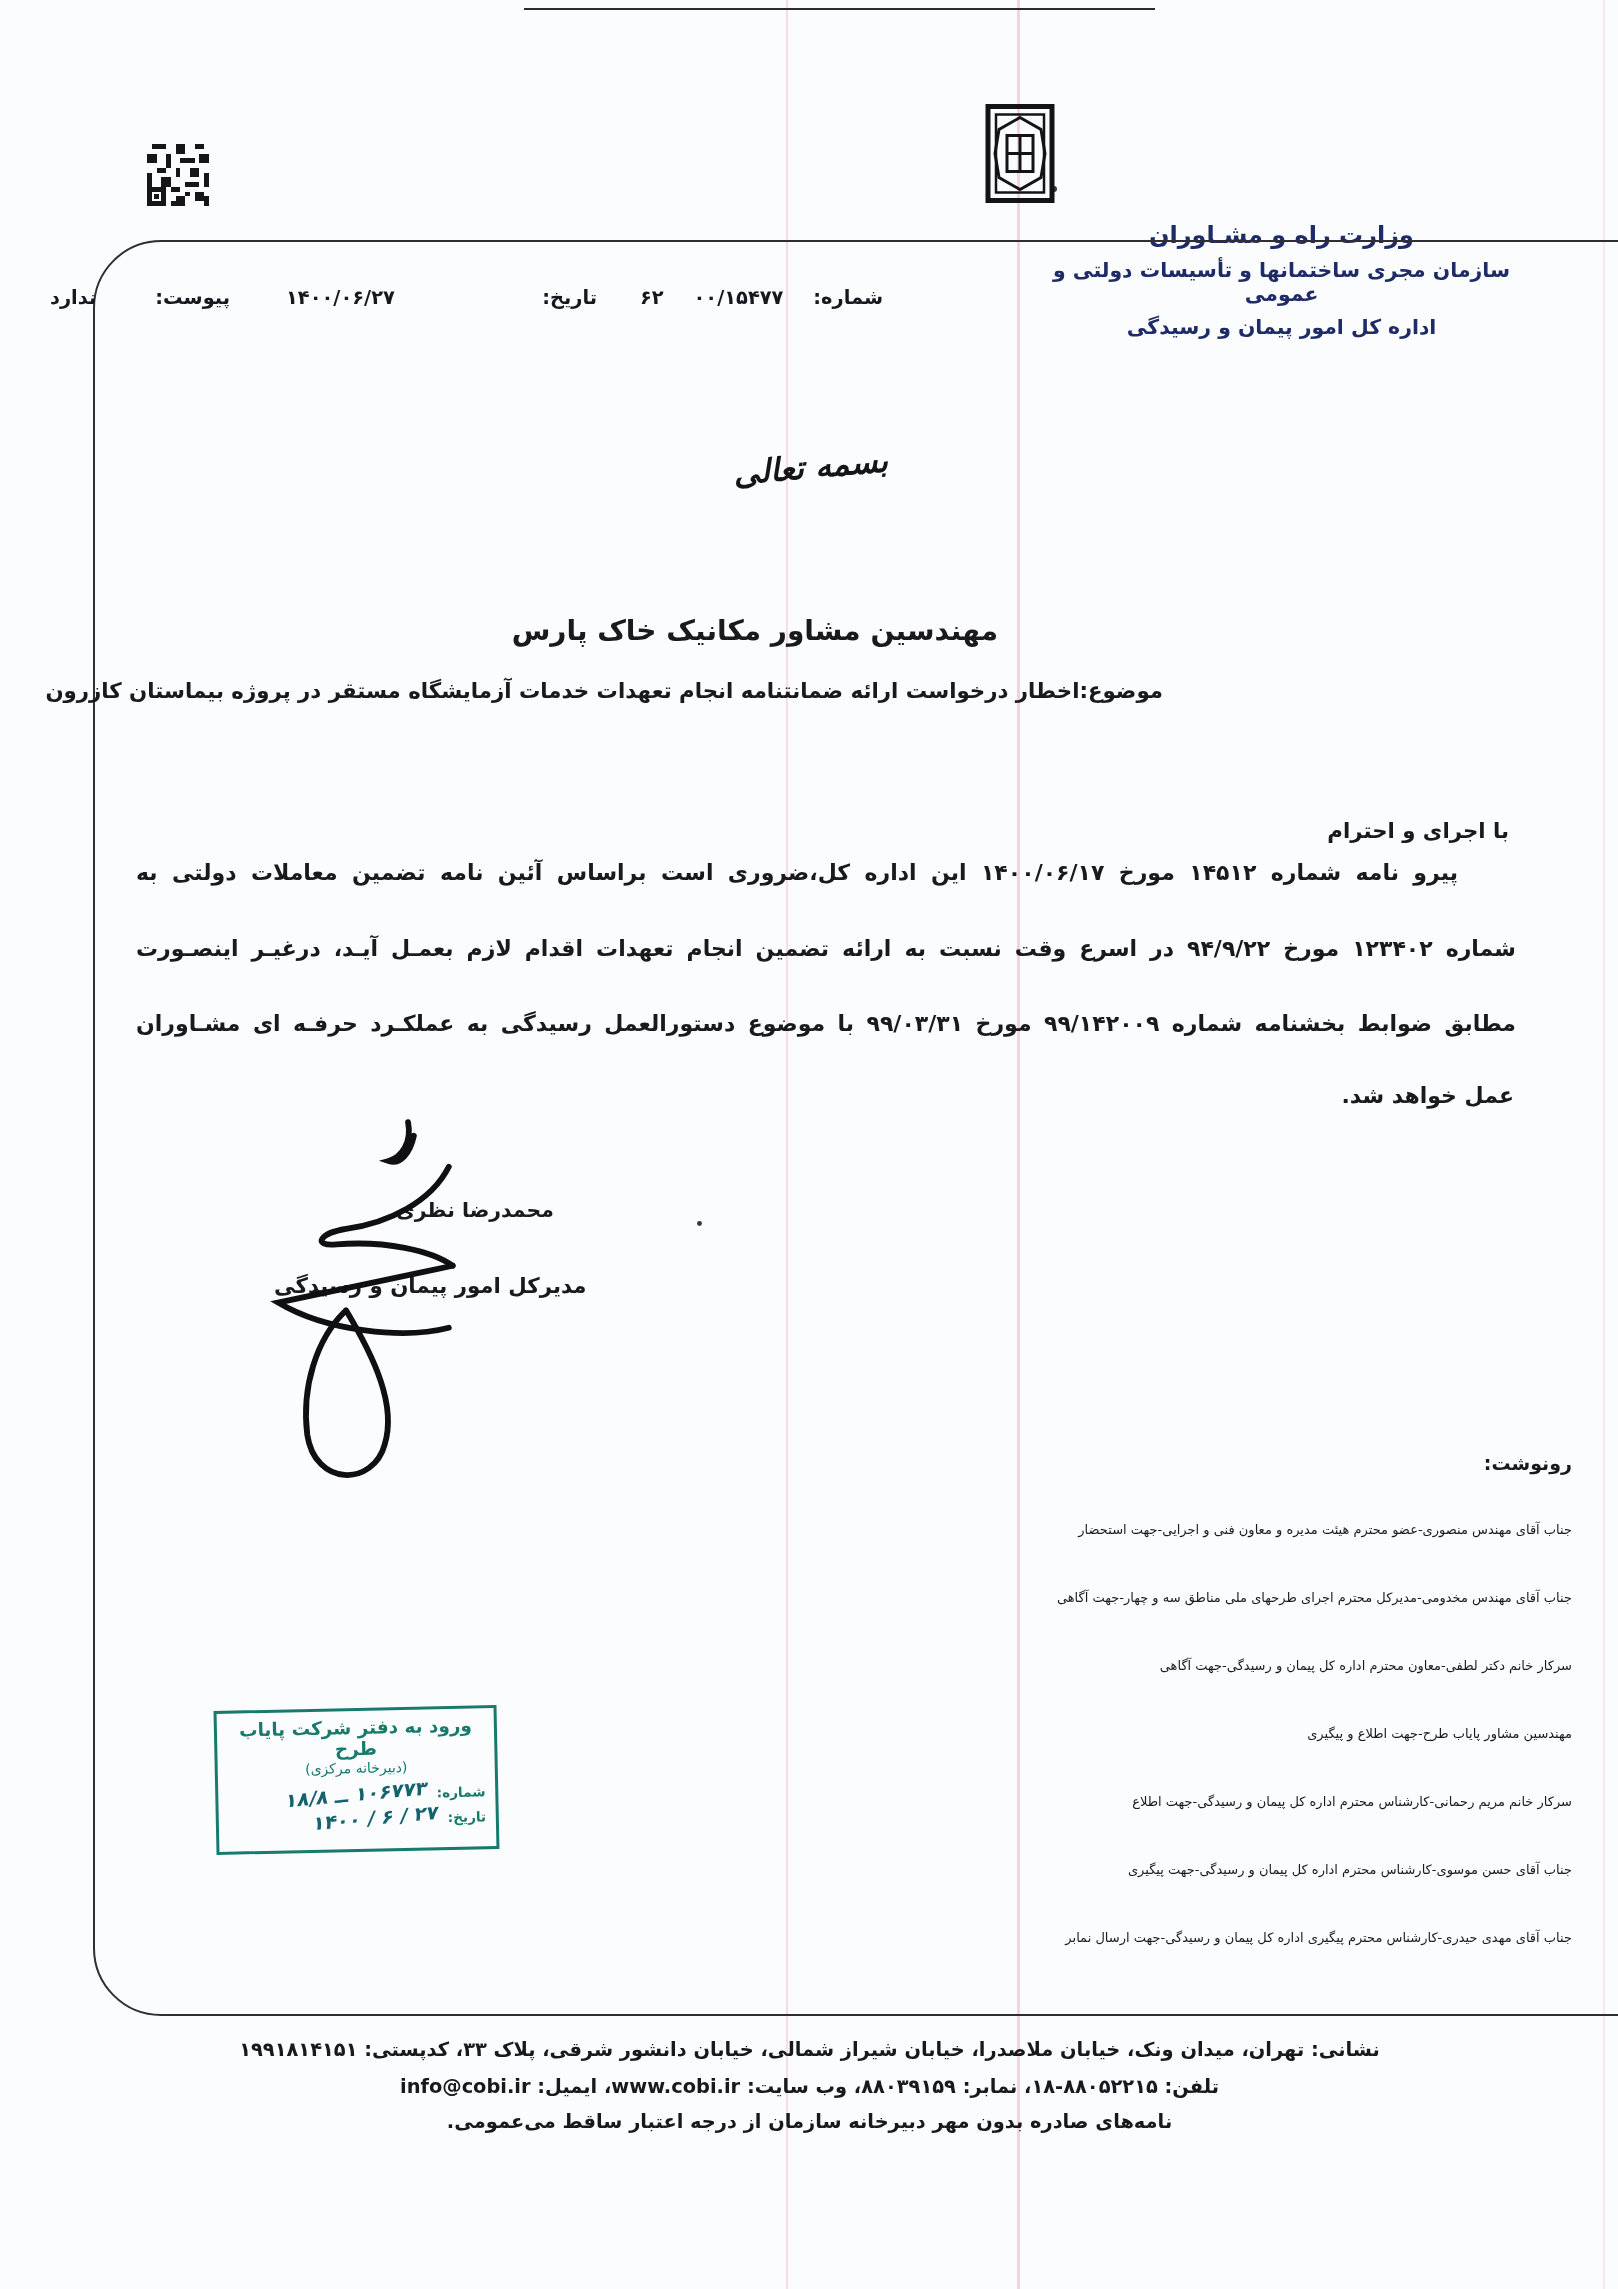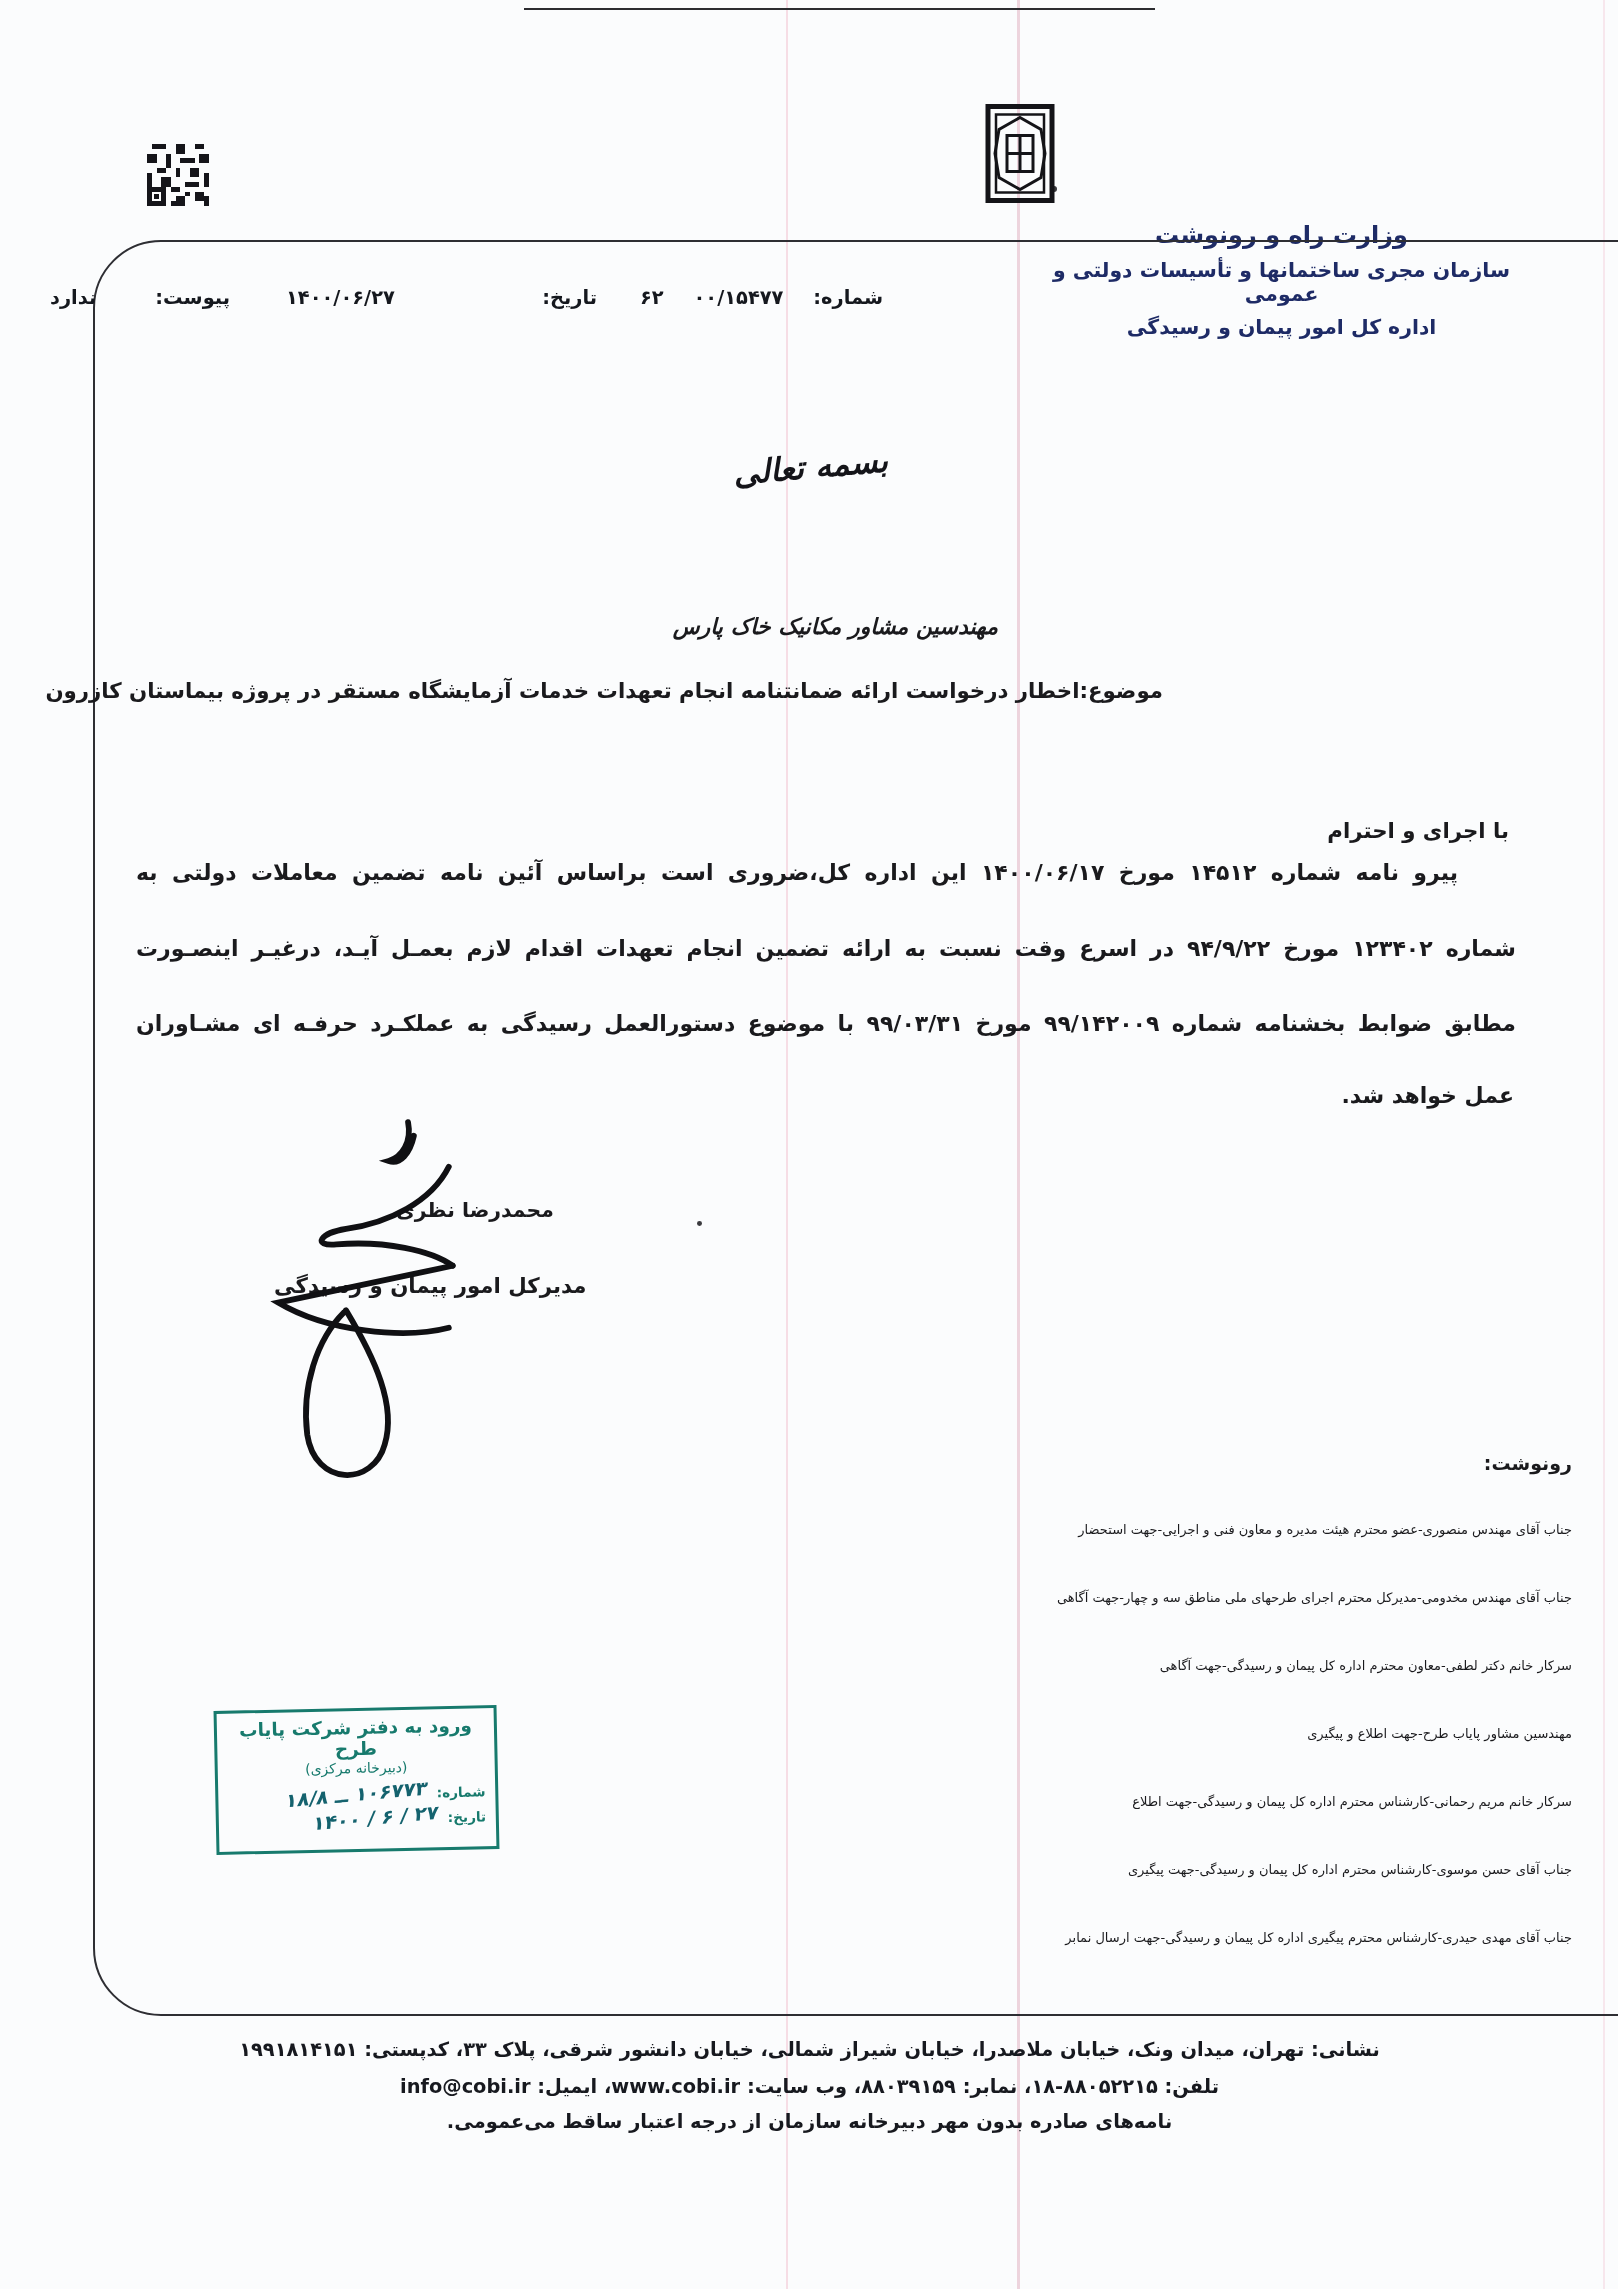--- a/index.html
+++ b/index.html
@@ -37,21 +37,21 @@
     left:93px;top:240px;width:1545px;height:1776px;
     border:2.9px solid #2e2e33;
     border-radius:68px 0 0 68px;
     box-sizing:border-box;
   }
   .besmele{
     left:670px;top:448px;width:281px;text-align:center;
     font-size:32px;font-weight:bold;font-style:italic;
     transform:rotate(-5deg);color:#141419;
   }
-  .recipient{right:621px;top:614px;font-size:22px;font-weight:bold;font-style:italic;}
+  .recipient{right:621px;top:614px;font-size:28px;font-weight:bold;}
   .subject{right:456px;top:678px;font-size:21.3px;font-weight:bold;text-align:right;}
   .greeting{right:110px;top:818px;font-size:21.3px;font-weight:600;}
   .bline{font-size:22px;font-weight:600;line-height:33px;}
   .just{text-align:justify;text-align-last:justify;}
   .bl1{left:136px;top:856px;width:1322px;}
   .bl2{left:136px;top:932px;width:1380px;}
   .bl3{left:136px;top:1007px;width:1380px;}
   .bl4{right:105px;top:1079px;}
   
   .sig-name{left:396px;top:1198px;font-size:20.4px;font-weight:bold;}
@@ -108,21 +108,21 @@
       <rect x="3" y="3" width="64" height="94" fill="none" stroke="#141418" stroke-width="5"></rect>
       <rect x="11" y="11" width="48" height="78" fill="none" stroke="#141418" stroke-width="2.5"></rect>
       <polygon points="35,14 56,26 60,50 56,74 35,86 14,74 10,50 14,26" fill="none" stroke="#141418" stroke-width="3"></polygon>
       <rect x="22" y="32" width="26" height="36" fill="none" stroke="#141418" stroke-width="3"></rect>
       <line x1="35" y1="32" x2="35" y2="68" stroke="#141418" stroke-width="3"></line>
       <line x1="22" y1="50" x2="48" y2="50" stroke="#141418" stroke-width="3"></line>
     </svg>
   </div>
 
   <div class="abs ministry">
-    <div class="m1">وزارت راه و رونوشت</div>
+    <div class="m1">وزارت راه و مشـاوران</div>
     <div class="m2">سازمان مجری ساختمانها و تأسیسات دولتی و عمومی</div>
     <div class="m3">اداره کل امور پیمان و رسیدگی</div>
   </div>
 
   <div class="abs frame"></div>
 
   <div class="abs meta meta-no">
     <span>شماره:</span>
     <span>۰۰/۱۵۴۷۷</span>
     <span>۶۲</span>

